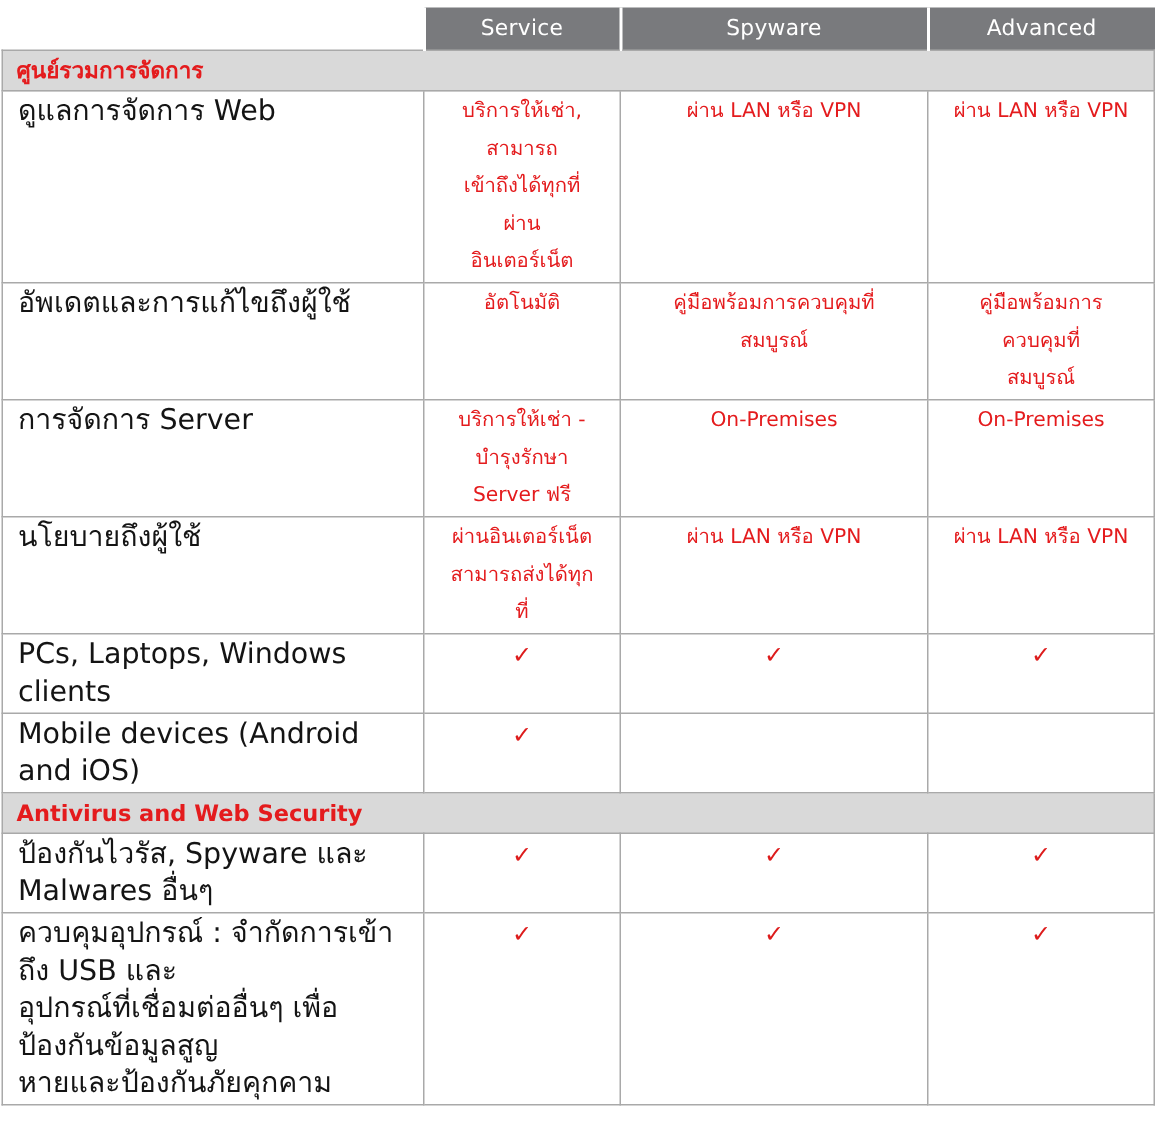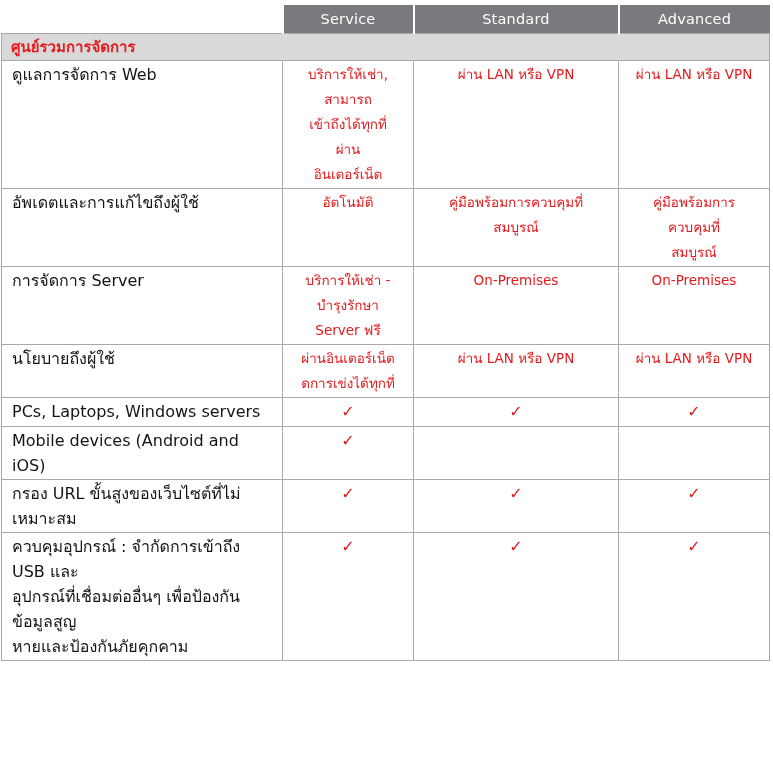--- a/index.html
+++ b/index.html
@@ -42,21 +42,21 @@
   td.section {
     background: #d9d9d9;
     color: #e41b1d;
     font-weight: 700;
     font-size: 15px;
     height: 26px;
     padding: 0 9px;
     text-align: left;
   }
   td.label {
-    font-size: 16px;
+    font-size: 19px;
     color: #141414;
     padding: 1px 10px;
     white-space: pre-line;
     line-height: 25px;
     vertical-align: top;
     text-align: left;
   }
   td.val {
     text-align: center;
     color: #e41b1d;
@@ -81,21 +81,21 @@
     <colgroup>
       <col style="width:281px">
       <col style="width:131px">
       <col style="width:205px">
       <col style="width:151px">
     </colgroup>
     <thead>
       <tr>
         <th></th>
         <th class="plan">Service</th>
-        <th class="plan">Standard</th>
+        <th class="plan">Spyware</th>
         <th class="plan">Advanced</th>
       </tr>
     </thead>
     <tbody id="tbody">
         <tr>
           <td colspan="4" class="section">ศูนย์รวมการจัดการ</td>
         </tr>
         <tr>
           <td class="label">ดูแลการจัดการ Web</td>
           <td class="val">บริการให้เช่า, สามารถ
@@ -114,38 +114,41 @@
         <tr>
           <td class="label">การจัดการ Server</td>
           <td class="val">บริการให้เช่า -
 บำรุงรักษา Server ฟรี</td>
           <td class="val">On-Premises</td>
           <td class="val">On-Premises</td>
         </tr>
         <tr>
           <td class="label">นโยบายถึงผู้ใช้</td>
           <td class="val">ผ่านอินเตอร์เน็ต
-ดการเข่งได้ทุกที่</td>
+สามารถส่งได้ทุกที่</td>
           <td class="val">ผ่าน LAN หรือ VPN</td>
           <td class="val">ผ่าน LAN หรือ VPN</td>
         </tr>
         <tr>
-          <td class="label">PCs, Laptops, Windows servers</td>
+          <td class="label">PCs, Laptops, Windows clients</td>
           <td class="val"><span class="check">✓</span></td>
           <td class="val"><span class="check">✓</span></td>
           <td class="val"><span class="check">✓</span></td>
         </tr>
         <tr>
           <td class="label">Mobile devices (Android and iOS)</td>
           <td class="val"><span class="check">✓</span></td>
           <td class="val"></td>
           <td class="val"></td>
         </tr>
         <tr>
-          <td class="label">กรอง URL ขั้นสูงของเว็บไซต์ที่ไม่เหมาะสม</td>
+          <td colspan="4" class="section">Antivirus and Web Security</td>
+        </tr>
+        <tr>
+          <td class="label">ป้องกันไวรัส, Spyware และ Malwares อื่นๆ</td>
           <td class="val"><span class="check">✓</span></td>
           <td class="val"><span class="check">✓</span></td>
           <td class="val"><span class="check">✓</span></td>
         </tr>
         <tr>
           <td class="label">ควบคุมอุปกรณ์ : จำกัดการเข้าถึง USB และ
 อุปกรณ์ที่เชื่อมต่ออื่นๆ เพื่อป้องกันข้อมูลสูญ
 หายและป้องกันภัยคุกคาม</td>
           <td class="val"><span class="check">✓</span></td>
           <td class="val"><span class="check">✓</span></td>

